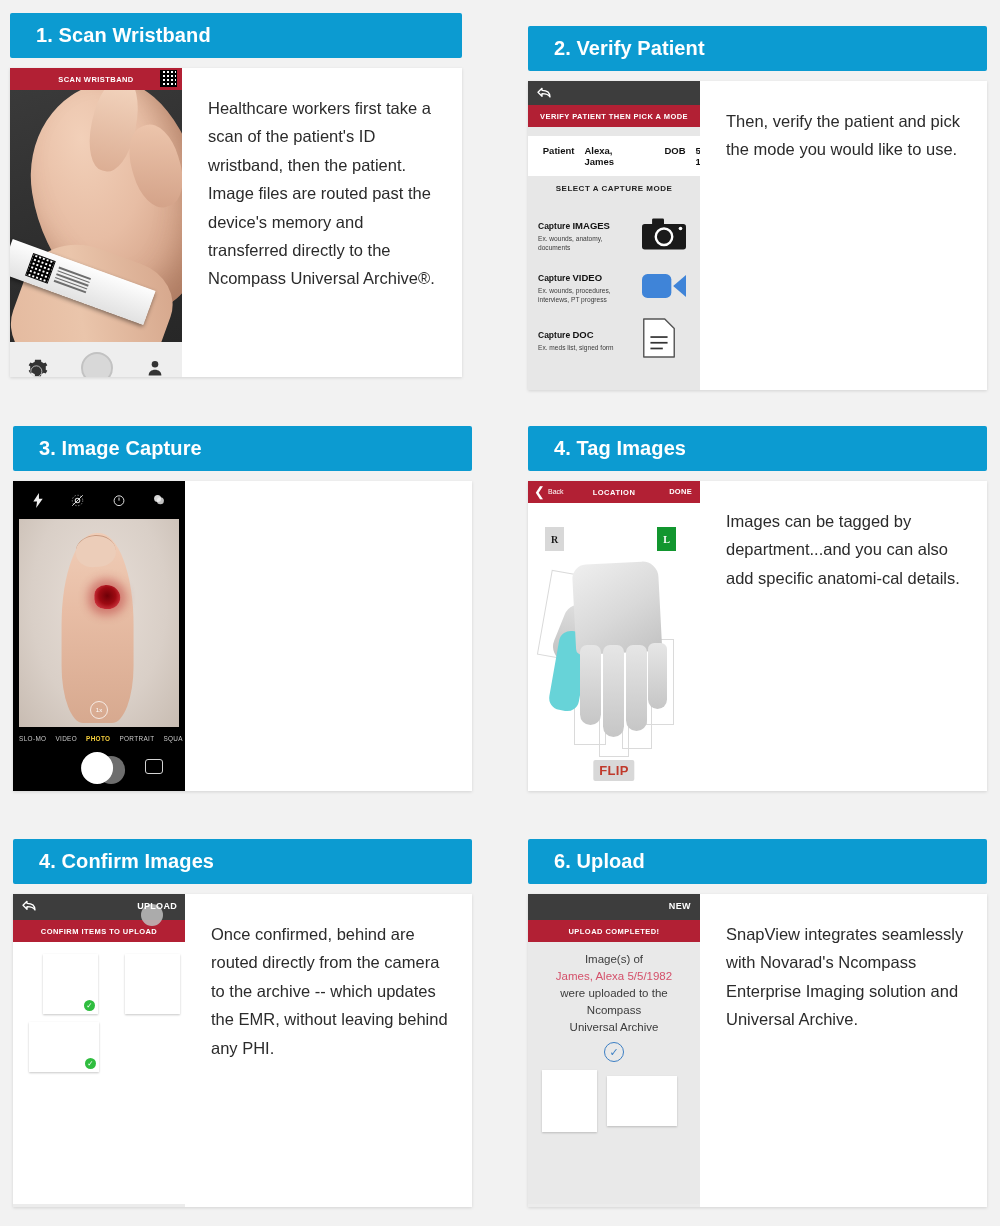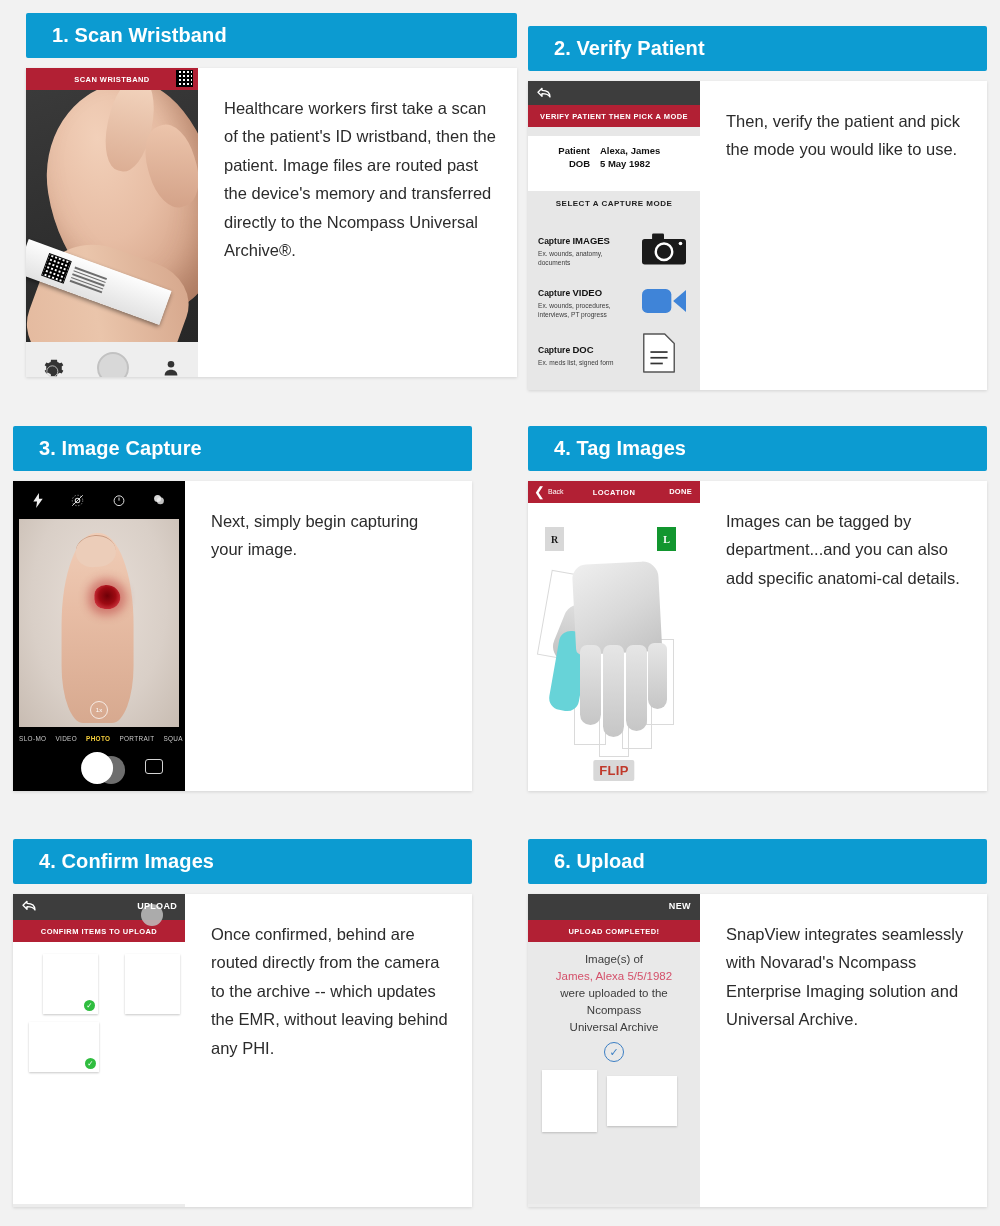--- a/index.html
+++ b/index.html
@@ -140,22 +140,22 @@
     display: flex; align-items: center; justify-content: space-between;
     padding: 0 18px;
   }
   .shutter-outer {
     width: 32px; height: 32px; border-radius: 50%;
     background: #d8d8d8; border: 2px solid #c2c2c2;
   }
 
   
   .p2-info {
-    background: #fff; padding: 9px 0 22px 0;
-    display: flex; flex-direction: column; gap: 2px;
+    background: #fff; padding: 9px 0 9px 0;
+    display: flex; flex-direction: row; gap: 10px;
   }
   .p2-row { display: flex; font-size: 9.5px; font-weight: bold; color: #111; }
   .p2-row .k { width: 72px; text-align: right; padding-right: 10px; }
   .p2-row .v { }
   .p2-gap { height: 9px; background: #e7e7e7; }
   .p2-modes { background: #e7e7e7; padding: 8px 0 22px 0; }
   .p2-modes-title {
     text-align: center; font-size: 8px; font-weight: bold;
     letter-spacing: .5px; color: #222; margin-bottom: 22px;
   }
@@ -355,21 +355,21 @@
     font-size: 11px;
   }
   .p6-thumbs { display: flex; align-items: flex-start; gap: 10px; padding: 8px 0 0 14px; }
   .p6-th { background: #fff; box-shadow: 0 1px 2px rgba(0,0,0,.2); overflow: hidden; }
 </style>
 </head>
 <body>
 
 <div class="grid">
 
-  <div class="panel" style="left:26px; top:13px; width:491px;">
+  <div class="panel" style="left:10px; top:13px; width:452px;">
     <div class="panel-header">1. Scan Wristband</div>
     <div class="panel-body" style="height:309px;">
       <div class="phone">
         <div class="bar-red">
           <span>SCAN WRISTBAND</span>
           <span class="qr hdr-qr"></span>
         </div>
         <div class="p1-photo">
           <div class="p1-hand"></div>
           <div class="p1-thumb"></div>
@@ -513,21 +513,20 @@
             <span class="on">PHOTO</span>
             <span>PORTRAIT</span>
             <span>SQUA</span>
           </div>
           <div class="p3-bottom">
             <span class="p3-shutter"></span>
             <span class="p3-flip"></span>
           </div>
         </div>
       </div>
-      <div class="desc">Next, simply begin capturing your image.</div>
     </div>
   </div>
 
   <div class="panel" style="left:528px; top:426px; width:459px;">
     <div class="panel-header">4. Tag Images</div>
     <div class="panel-body" style="height:310px;">
       <div class="phone" style="background:#fff">
         <div class="p4">
           <div class="p4-bar">
             <span class="p4-back">❮</span>

